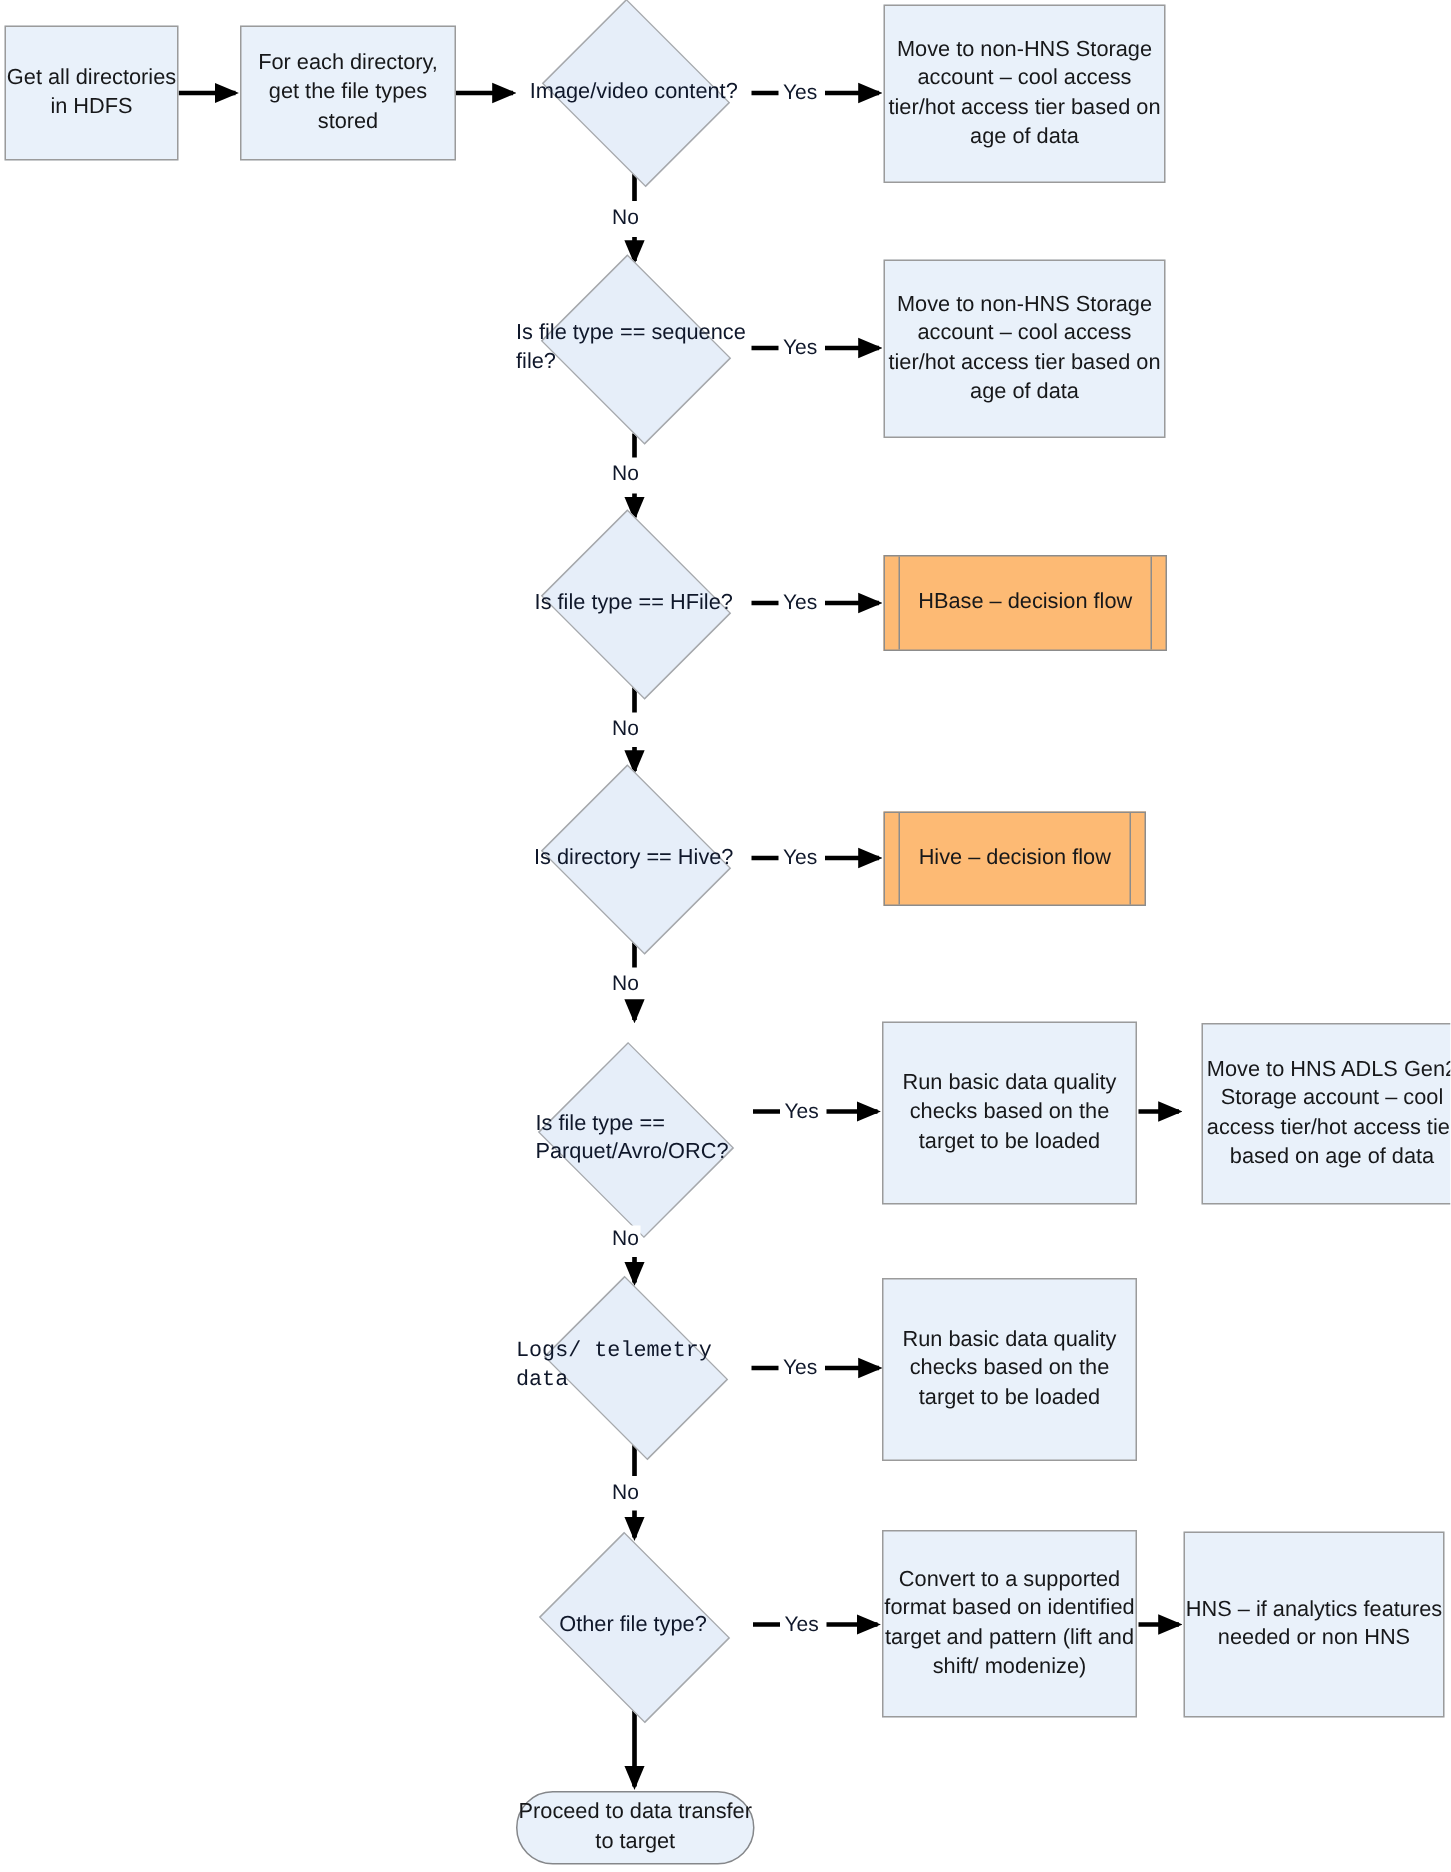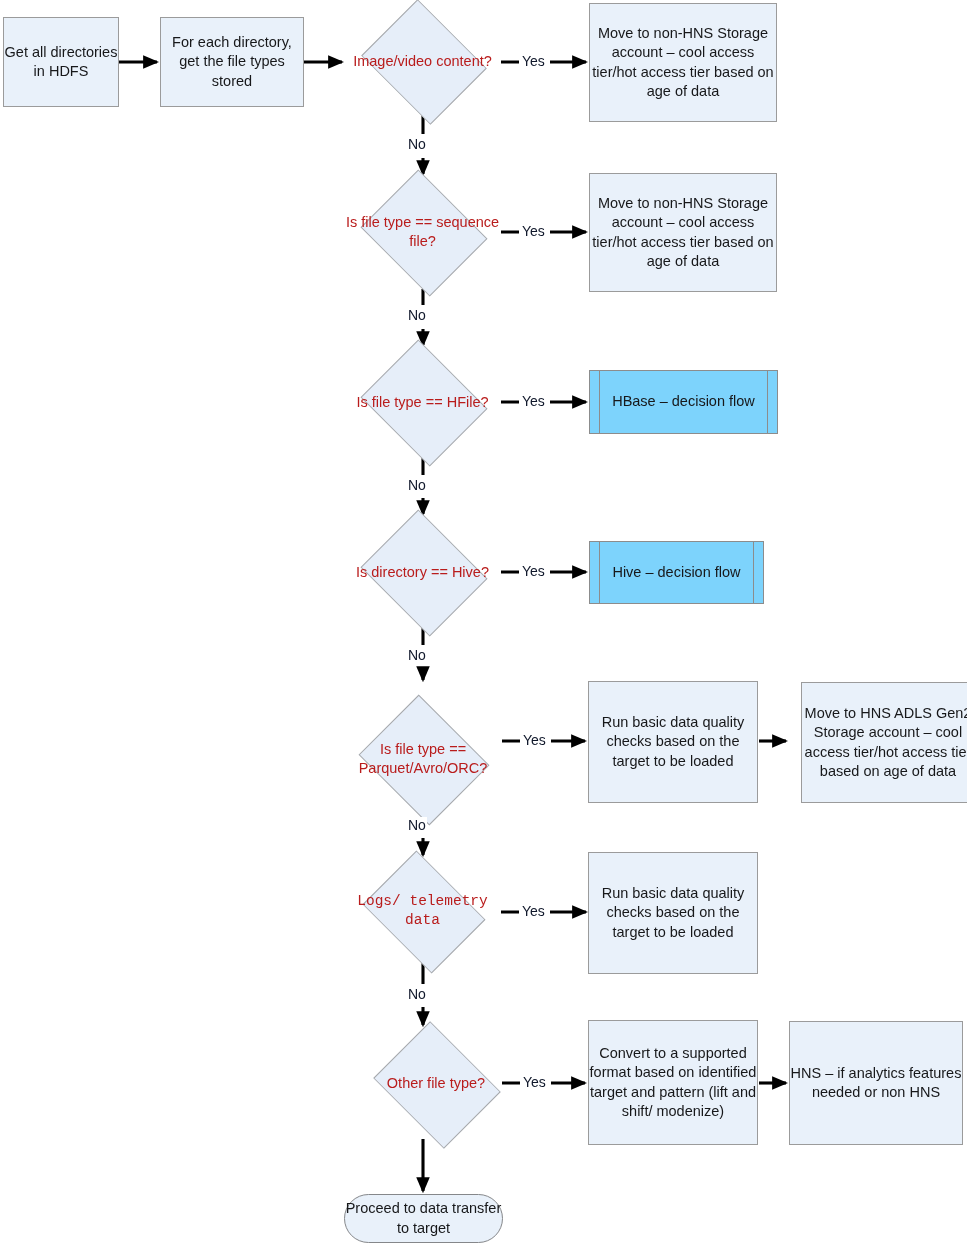--- a/index.html
+++ b/index.html
@@ -38,21 +38,21 @@
     color: #17181a;
     font-size: 14.5px;
     line-height: 1.32;
     z-index: 3;
   }
   .proc {
     background: #e9f1fa;
     border: 1.6px solid #9b9b9b;
   }
   .predef {
-    background: #7dd3fc;
+    background: #fdba74;
     border: 1.6px solid #8c8c8c;
   }
   .predef .bar-l,
   .predef .bar-r {
     position: absolute;
     top: 0;
     bottom: 0;
     width: 0;
     border-left: 1.4px solid #8c8c8c;
   }
@@ -82,22 +82,22 @@
     background: #e6eef9;
     border: 1.5px solid #a6a8ab;
     transform-origin: center;
   }
   .dec .dlabel {
     position: absolute;
     left: 0; top: 0; right: 0; bottom: 0;
     display: flex;
     align-items: center;
     justify-content: center;
-    text-align: center;
-    color: #b91c1c;
+    text-align: left;
+    color: #0f172a;
     font-size: 14.5px;
     line-height: 1.3;
     z-index: 2;
   }
 
   
   .edge-label {
     position: absolute;
     font-size: 14px;
     color: #0f172a;
@@ -229,21 +229,21 @@
     <div class="dlabel">Logs/ telemetry data</div>
   </div>
 
   <div class="edge-label" style="left:521px; top:903px;">Yes</div>
   <div class="edge-label" style="left:407px; top:986px;">No</div>
 
   <div class="node proc" style="left:588px; top:852px; width:170px; height:122px;">
     <span>Run basic data quality checks based on the target to be loaded</span>
   </div>
 
-  <div class="dec" style="left:356px; top:1028px; width:160px; height:111px;">
+  <div class="dec" style="left:342px; top:1028px; width:160px; height:111px;">
     <div class="dia" style="width:96px; height:96px; margin-left:-48px; margin-top:-48px; transform:rotate(45deg) scale(1.02,0.82);"></div>
     <div class="dlabel">Other file type?</div>
   </div>
 
   <div class="edge-label" style="left:522px; top:1074px;">Yes</div>
 
   <div class="node proc" style="left:588px; top:1020px; width:170px; height:125px;">
     <span>Convert to a supported format based on identified target and pattern (lift and shift/ modenize)</span>
   </div>
 

